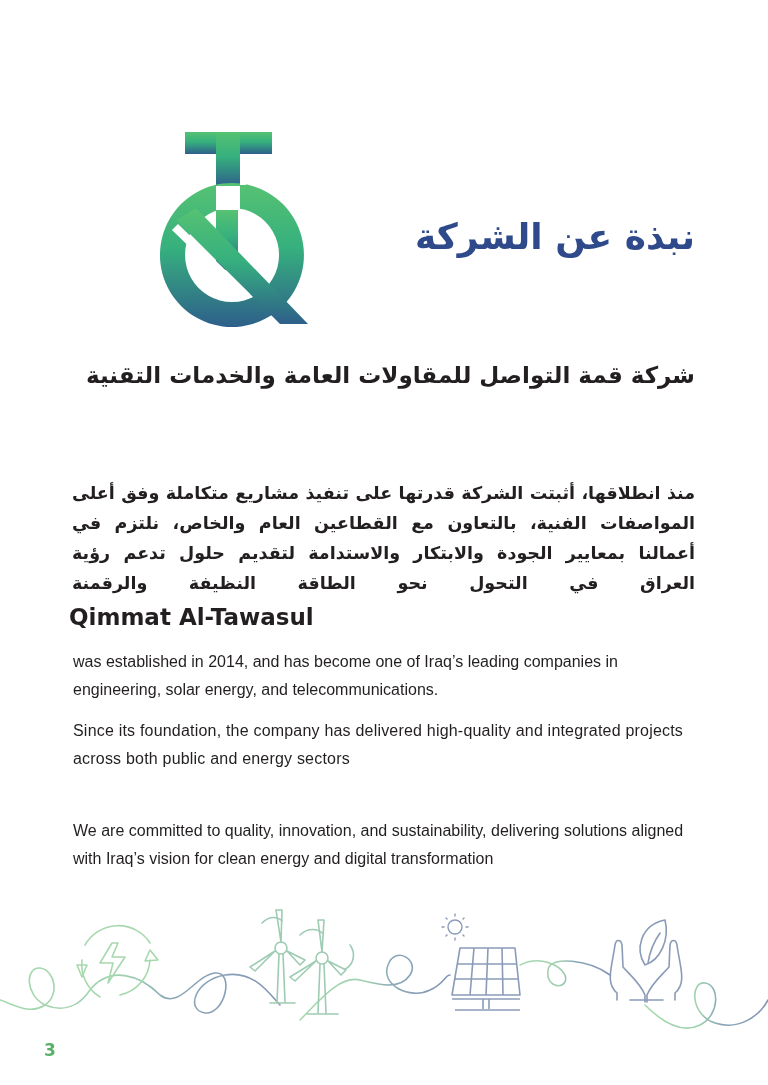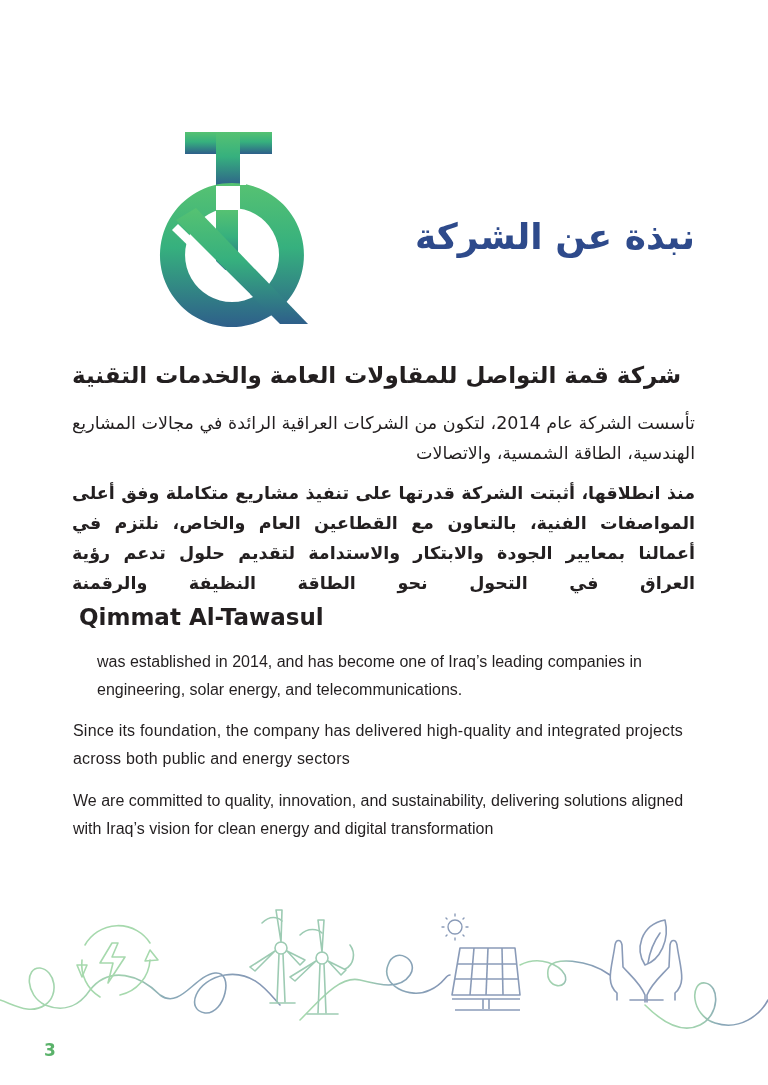--- a/index.html
+++ b/index.html
@@ -7,31 +7,31 @@
          font-family: "DejaVu Sans", sans-serif; color: #231f20; }
   .page { position: absolute; inset: 0; }
 
   .logo { position: absolute; left: 150px; top: 128px; width: 165px; height: 205px; }
 
   .section-title { position: absolute; right: 73px; top: 216px; direction: rtl;
                    font-size: 36px; font-weight: bold; color: #2e4a8b; white-space: nowrap; }
 
   .ar-block { position: absolute; left: 72px; right: 73px; direction: rtl; text-align: justify;
               color: #231f20; }
-  .ar-heading { top: 362px; font-size: 23px; font-weight: bold; text-align: left; white-space: nowrap; }
+  .ar-heading { top: 362px; font-size: 23px; font-weight: bold; text-align: right; white-space: nowrap; }
   .ar-p1 { top: 408px; font-size: 17.5px; line-height: 30px; }
   .ar-p2 { top: 478px; font-size: 17.5px; line-height: 30px; text-align-last: justify; font-weight: bold; }
 
-  .en-heading { position: absolute; left: 79px; top: 604px; font-size: 23px; font-weight: bold;
+  .en-heading { position: absolute; left: 69px; top: 604px; font-size: 23px; font-weight: bold;
                 font-family: "DejaVu Sans", sans-serif; color: #231f20; }
   .en-p { position: absolute; left: 73px; width: 630px; font-size: 16px; line-height: 28px;
           font-family: "Liberation Sans", sans-serif; color: #231f20; margin: 0; }
-  .en-p1 { top: 648px; margin-left: 24px; }
+  .en-p1 { top: 648px; }
   .en-p2 { top: 717px; letter-spacing: 0.2px; }
-  .en-p3 { top: 787px; }
+  .en-p3 { top: 817px; }
 
   .footer-art { position: absolute; left: 0; top: 905px; width: 768px; height: 130px; }
   .page-number { position: absolute; left: 44px; top: 1040px; font-size: 17px; font-weight: bold;
                  color: #5ab26a; font-family: "DejaVu Sans", sans-serif; }
 </style>
 </head>
 <body>
 
 <div class="page">
 
@@ -58,21 +58,20 @@
     <rect x="66" y="82" width="22" height="60" fill="url(#lg)"></rect>
 
     <polygon points="26,92 46,80 158,196 130,196" fill="url(#lg)"></polygon>
 
     <polygon points="22,102 28,96 100,166 94,172" fill="#ffffff"></polygon>
   </svg>
 
   <div class="section-title">نبذة عن الشركة</div>
 
   <div class="ar-block ar-heading">شركة قمة التواصل للمقاولات العامة والخدمات التقنية</div>
-  <div class="ar-block ar-p1">تأسست الشركة عام 2014، لتكون من الشركات العراقية الرائدة في مجالات المشاريع الهندسية، الطاقة الشمسية، والاتصالات</div>
   <div class="ar-block ar-p2">منذ انطلاقها، أثبتت الشركة قدرتها على تنفيذ مشاريع متكاملة وفق أعلى المواصفات الفنية، بالتعاون مع القطاعين العام والخاص، نلتزم في أعمالنا بمعايير الجودة والابتكار والاستدامة لتقديم حلول تدعم رؤية العراق في التحول نحو الطاقة النظيفة والرقمنة</div>
 
   <div class="en-heading">Qimmat Al-Tawasul</div>
   <p class="en-p en-p1">was established in 2014, and has become one of Iraq’s leading companies in engineering, solar energy, and telecommunications.</p>
   <p class="en-p en-p2">Since its foundation, the company has delivered high-quality and integrated projects across both public and energy sectors</p>
   <p class="en-p en-p3">We are committed to quality, innovation, and sustainability, delivering solutions aligned with Iraq’s vision for clean energy and digital transformation</p>
 
   <svg class="footer-art" viewBox="0 0 768 130">
     <defs>
       <linearGradient id="wg" x1="0" y1="0" x2="1" y2="0">

